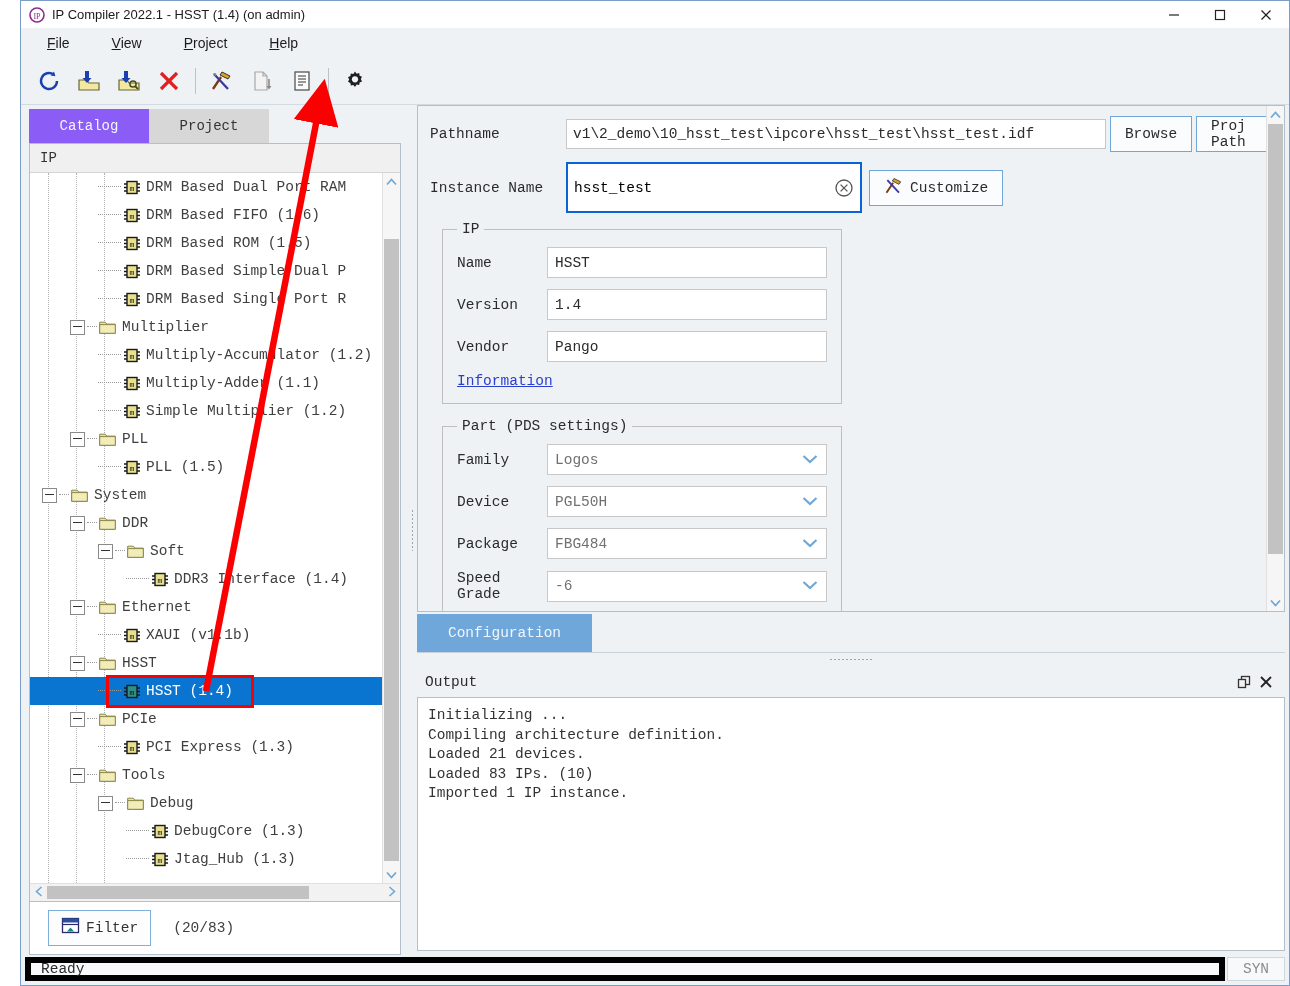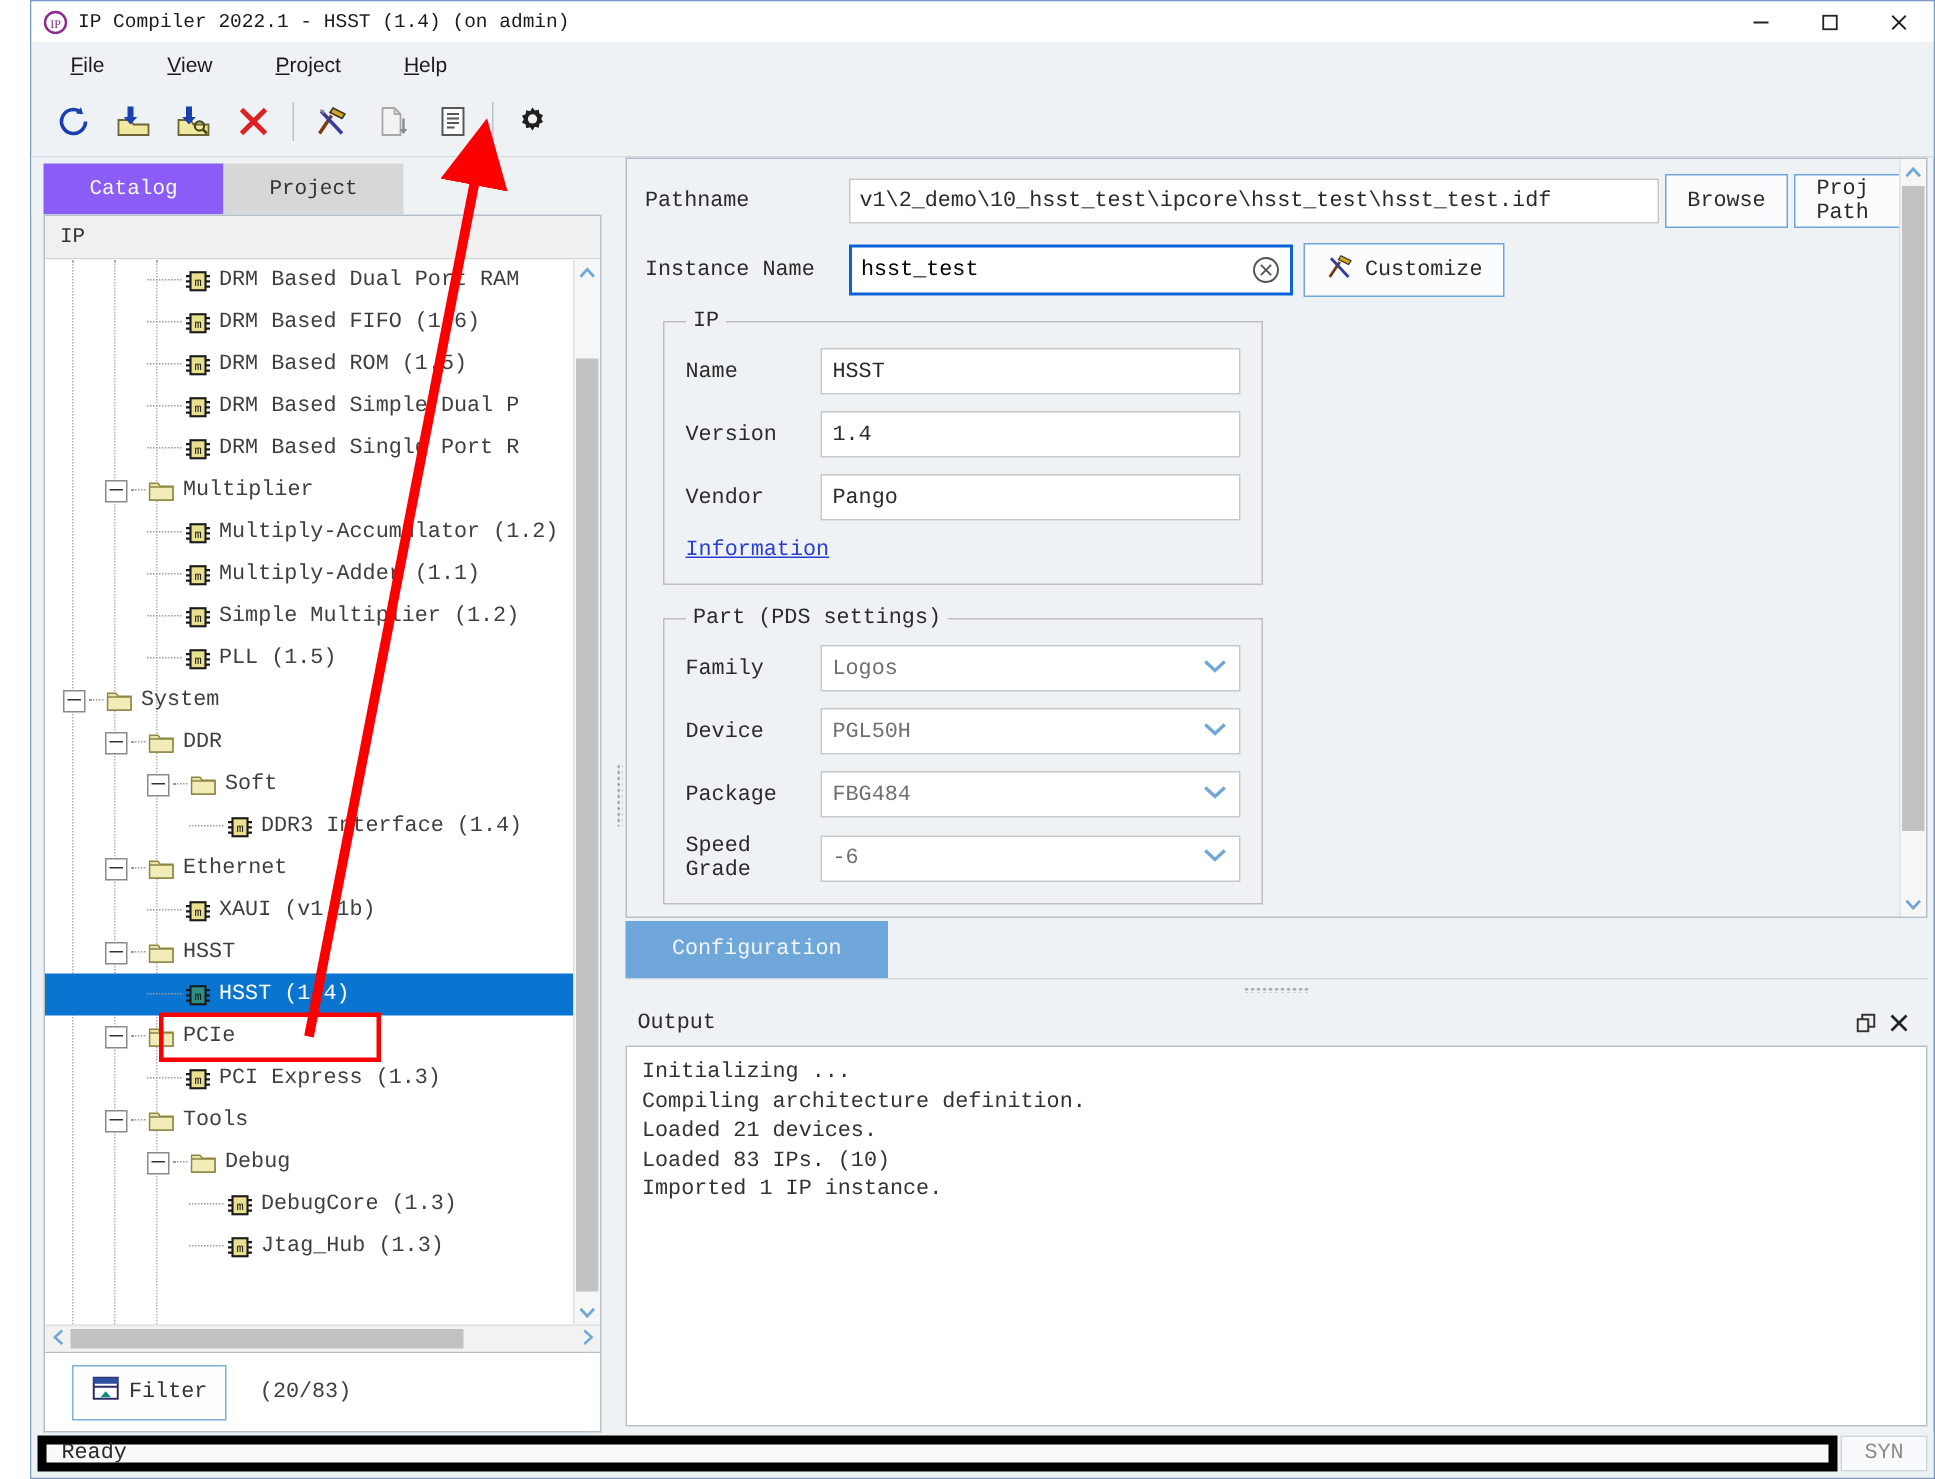--- a/index.html
+++ b/index.html
@@ -28,21 +28,21 @@
     display: flex; align-items: center;
     position: relative;
   }
   .title-icon {
     width: 16px; height: 16px; margin-left: 8px; margin-right: 7px;
     position: relative; flex: 0 0 16px;
   }
   .title-icon svg { display:block; }
   .title-text {
     font-size: 13px; color: #1a1a1a;
-    font-family: Liberation Mono, monospace;
+    font-family: Liberation Sans, sans-serif;
     white-space: nowrap;
   }
   .win-btns { position: absolute; right: 0; top: 0; height: 27px; display: flex; }
   .win-btn {
     width: 46px; height: 27px;
     display: flex; align-items: center; justify-content: center;
     color: #222;
   }
 
   
@@ -221,21 +221,21 @@
     color: #2b2b2b; padding: 0 6px; display: flex; align-items: center;
   }
   .btn-out {
     height: 36px; box-sizing: border-box; padding: 0 14px;
     border: 1px solid #6fa8d8; background: #fbfcfd;
     display: flex; align-items: center; justify-content: center;
     font-family: "Liberation Mono", monospace; font-size: 14.5px; color: #2b2b2b;
     gap: 6px;
   }
   .focus-in {
-    border: 2px solid #0a63d6; height: 34px; box-sizing: border-box;
+    border: 2px solid #0a63d6; height: 51px; box-sizing: border-box;
     background: #fff; display: flex; align-items: center;
     padding: 0 6px; font-family: "Liberation Mono", monospace; font-size: 14.5px;
   }
   .clear-x { margin-left: auto; width: 20px; height: 20px; }
 
   fieldset.grp {
     border: 1px solid #bfbfbf; margin: 8px 0 0 12px; padding: 10px 14px 14px 14px;
     width: 400px; box-sizing: border-box; background: transparent;
   }
   fieldset.grp legend {
@@ -577,20 +577,31 @@
                       <line x1="1" y1="4" x2="4" y2="4" stroke="#1a1a1a" stroke-width="1.5"></line>
                       <line x1="1" y1="7.5" x2="4" y2="7.5" stroke="#1a1a1a" stroke-width="1.5"></line>
                       <line x1="1" y1="11" x2="4" y2="11" stroke="#1a1a1a" stroke-width="1.5"></line>
                       <line x1="14" y1="4" x2="17" y2="4" stroke="#1a1a1a" stroke-width="1.5"></line>
                       <line x1="14" y1="7.5" x2="17" y2="7.5" stroke="#1a1a1a" stroke-width="1.5"></line>
                       <line x1="14" y1="11" x2="17" y2="11" stroke="#1a1a1a" stroke-width="1.5"></line>
                       <rect x="4" y="1.5" width="10" height="12" fill="#e8e08e" stroke="#1a1a1a" stroke-width="1.4"></rect>
                       <text x="9" y="10.6" font-size="8" text-anchor="middle" fill="#111" font-family="Liberation Mono, monospace">m</text>
                     </svg></span>
                   <span class="lbl">Simple Multiplier (1.2)</span>
+                </div>
+              </div>
+              <div class="node">
+                <div style="display: flex; align-items: center; padding-left: 40px;">
+                  <span class="twisty"></span>
+                  <span class="dots"></span>
+                  <span class="folder"><svg width="17" height="14" viewBox="0 0 17 14">
+                      <path d="M0.7 2.2 h5.6 l1.5 1.9 h8.5 v9.2 H0.7 Z" fill="#e9e3a8" stroke="#8d8745" stroke-width="1"></path>
+                      <path d="M0.7 4.6 h15.6 v8.7 H0.7 Z" fill="#f2edb8" stroke="#8d8745" stroke-width="1"></path>
+                    </svg></span>
+                  <span class="lbl">PLL</span>
                 </div>
               </div>
               <div class="node">
                 <div style="display: flex; align-items: center; padding-left: 68px;">
                   <span class="dots" style="flex-basis: 23px;"></span>
                   <span class="chip"><svg width="18" height="15" viewBox="0 0 18 15">
                       <line x1="1" y1="4" x2="4" y2="4" stroke="#1a1a1a" stroke-width="1.5"></line>
                       <line x1="1" y1="7.5" x2="4" y2="7.5" stroke="#1a1a1a" stroke-width="1.5"></line>
                       <line x1="1" y1="11" x2="4" y2="11" stroke="#1a1a1a" stroke-width="1.5"></line>
                       <line x1="14" y1="4" x2="17" y2="4" stroke="#1a1a1a" stroke-width="1.5"></line>

